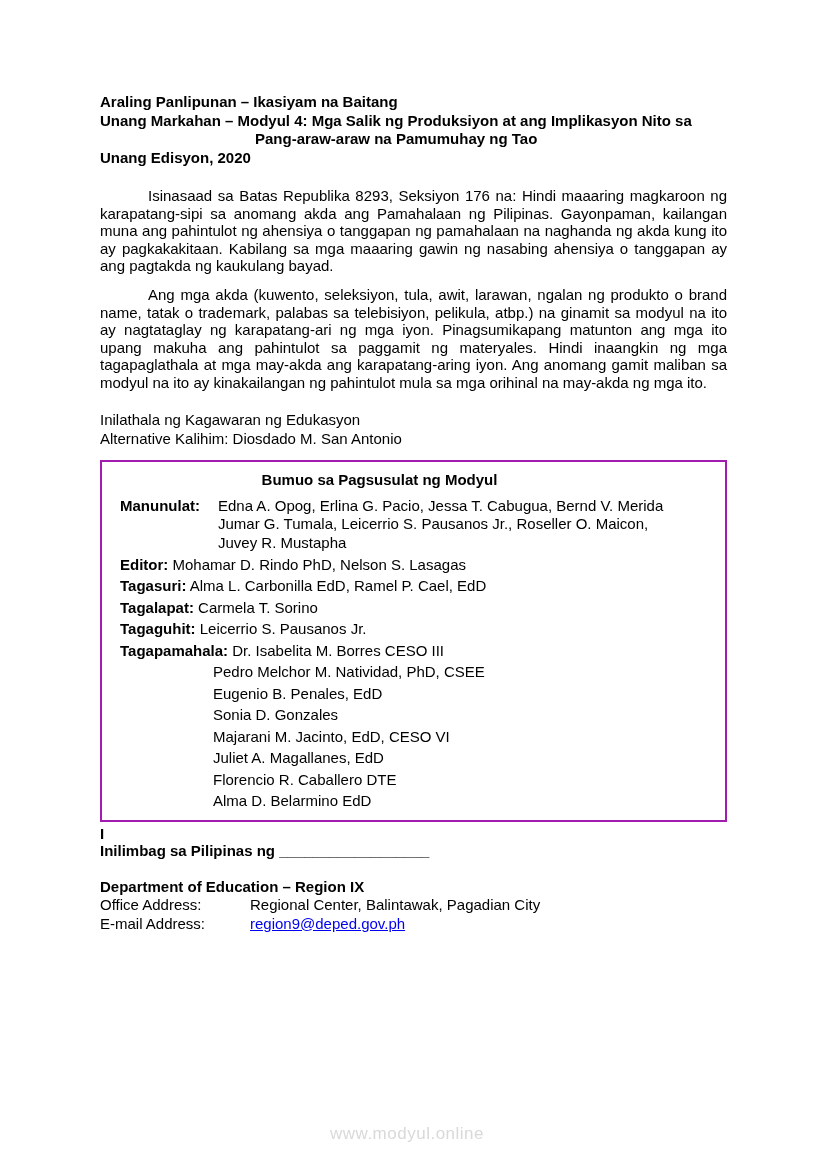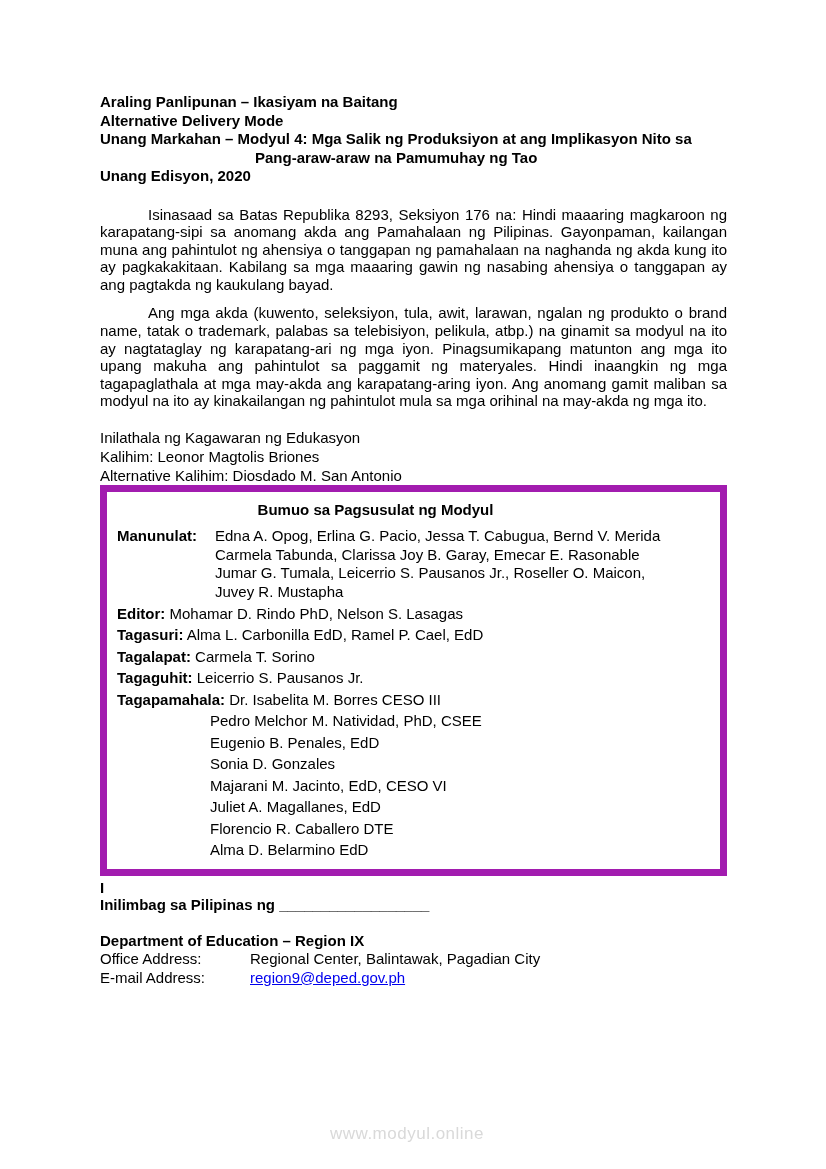--- a/index.html
+++ b/index.html
@@ -18,22 +18,23 @@
   .hdr-indent { padding-left:155px; }
 
   .para { text-align:justify; text-indent:48px; line-height:17.6px; }
   .para-1 { margin-top:20px; }
   .para-2 { margin-top:11px; }
   .para-3 { margin-top:16px; }
 
   .pub-block { margin-top:18px; line-height:19px; }
 
   .credits {
-    border:7px solid #a21caf;
-    padding:8px 10px 10px 10px;
+    border:2px solid #a21caf;
+    margin-top:12px;
+    padding:8px 10px 10px 18px;
   }
   .credits-title {
     font-weight:bold; text-align:center;
     padding-right:76px; line-height:19px;
   }
   .writers { display:flex; margin-top:8px; }
   .writers .wlbl { font-weight:bold; width:98px; flex:none; line-height:18.5px; }
   .writers .names { line-height:18.5px; }
   .crow { margin-top:3.5px; line-height:18px; }
   .crow .lbl { font-weight:bold; }
@@ -55,43 +56,40 @@
   }
 </style>
 </head>
 <body>
 
 <div class="page">
   <div class="content">
 
     <div class="hdr">
       <div>Araling Panlipunan – Ikasiyam na Baitang</div>
-      <div>Alternative Delivery Mode</div>
       <div>Unang Markahan – Modyul 4: Mga Salik ng Produksiyon at ang Implikasyon Nito sa</div>
       <div class="hdr-indent">Pang-araw-araw na Pamumuhay ng Tao</div>
       <div>Unang Edisyon, 2020</div>
     </div>
 
     <p class="para para-1">Isinasaad sa Batas Republika 8293, Seksiyon 176 na: Hindi maaaring magkaroon ng karapatang-sipi sa anomang akda ang Pamahalaan ng Pilipinas. Gayonpaman, kailangan muna ang pahintulot ng ahensiya o tanggapan ng pamahalaan na naghanda ng akda kung ito ay pagkakakitaan. Kabilang sa mga maaaring gawin ng nasabing ahensiya o tanggapan ay ang pagtakda ng kaukulang bayad.</p>
     <p class="para para-2">Ang mga akda (kuwento, seleksiyon, tula, awit, larawan, ngalan ng produkto o brand name, tatak o trademark, palabas sa telebisiyon, pelikula, atbp.) na ginamit sa modyul na ito ay nagtataglay ng karapatang-ari ng mga iyon. Pinagsumikapang matunton ang mga ito upang makuha ang pahintulot sa paggamit ng materyales. Hindi inaangkin ng mga tagapaglathala at mga may-akda ang karapatang-aring iyon. Ang anomang gamit maliban sa modyul na ito ay kinakailangan ng pahintulot mula sa mga orihinal na may-akda ng mga ito.</p>
 
     <div class="pub-block">
       <div>Inilathala ng Kagawaran ng Edukasyon</div>
-      <div>Kalihim: Leonor Magtolis Briones</div>
       <div>Alternative Kalihim: Diosdado M. San Antonio</div>
     </div>
 
     <div class="credits">
       <div class="credits-title">Bumuo sa Pagsusulat ng Modyul</div>
 
       <div class="writers">
         <span class="wlbl">Manunulat:</span>
         <div class="names">
           <div>Edna A. Opog, Erlina G. Pacio, Jessa T. Cabugua, Bernd V. Merida</div>
-          <div>Carmela Tabunda, Clarissa Joy B. Garay, Emecar E. Rasonable</div>
           <div>Jumar G. Tumala, Leicerrio S. Pausanos Jr., Roseller O. Maicon,</div>
           <div>Juvey R. Mustapha</div>
         </div>
       </div>
 
       <div class="crow">
         <span class="lbl">Editor:</span>
         <span>Mohamar D. Rindo PhD, Nelson S. Lasagas</span>
       </div>
 

